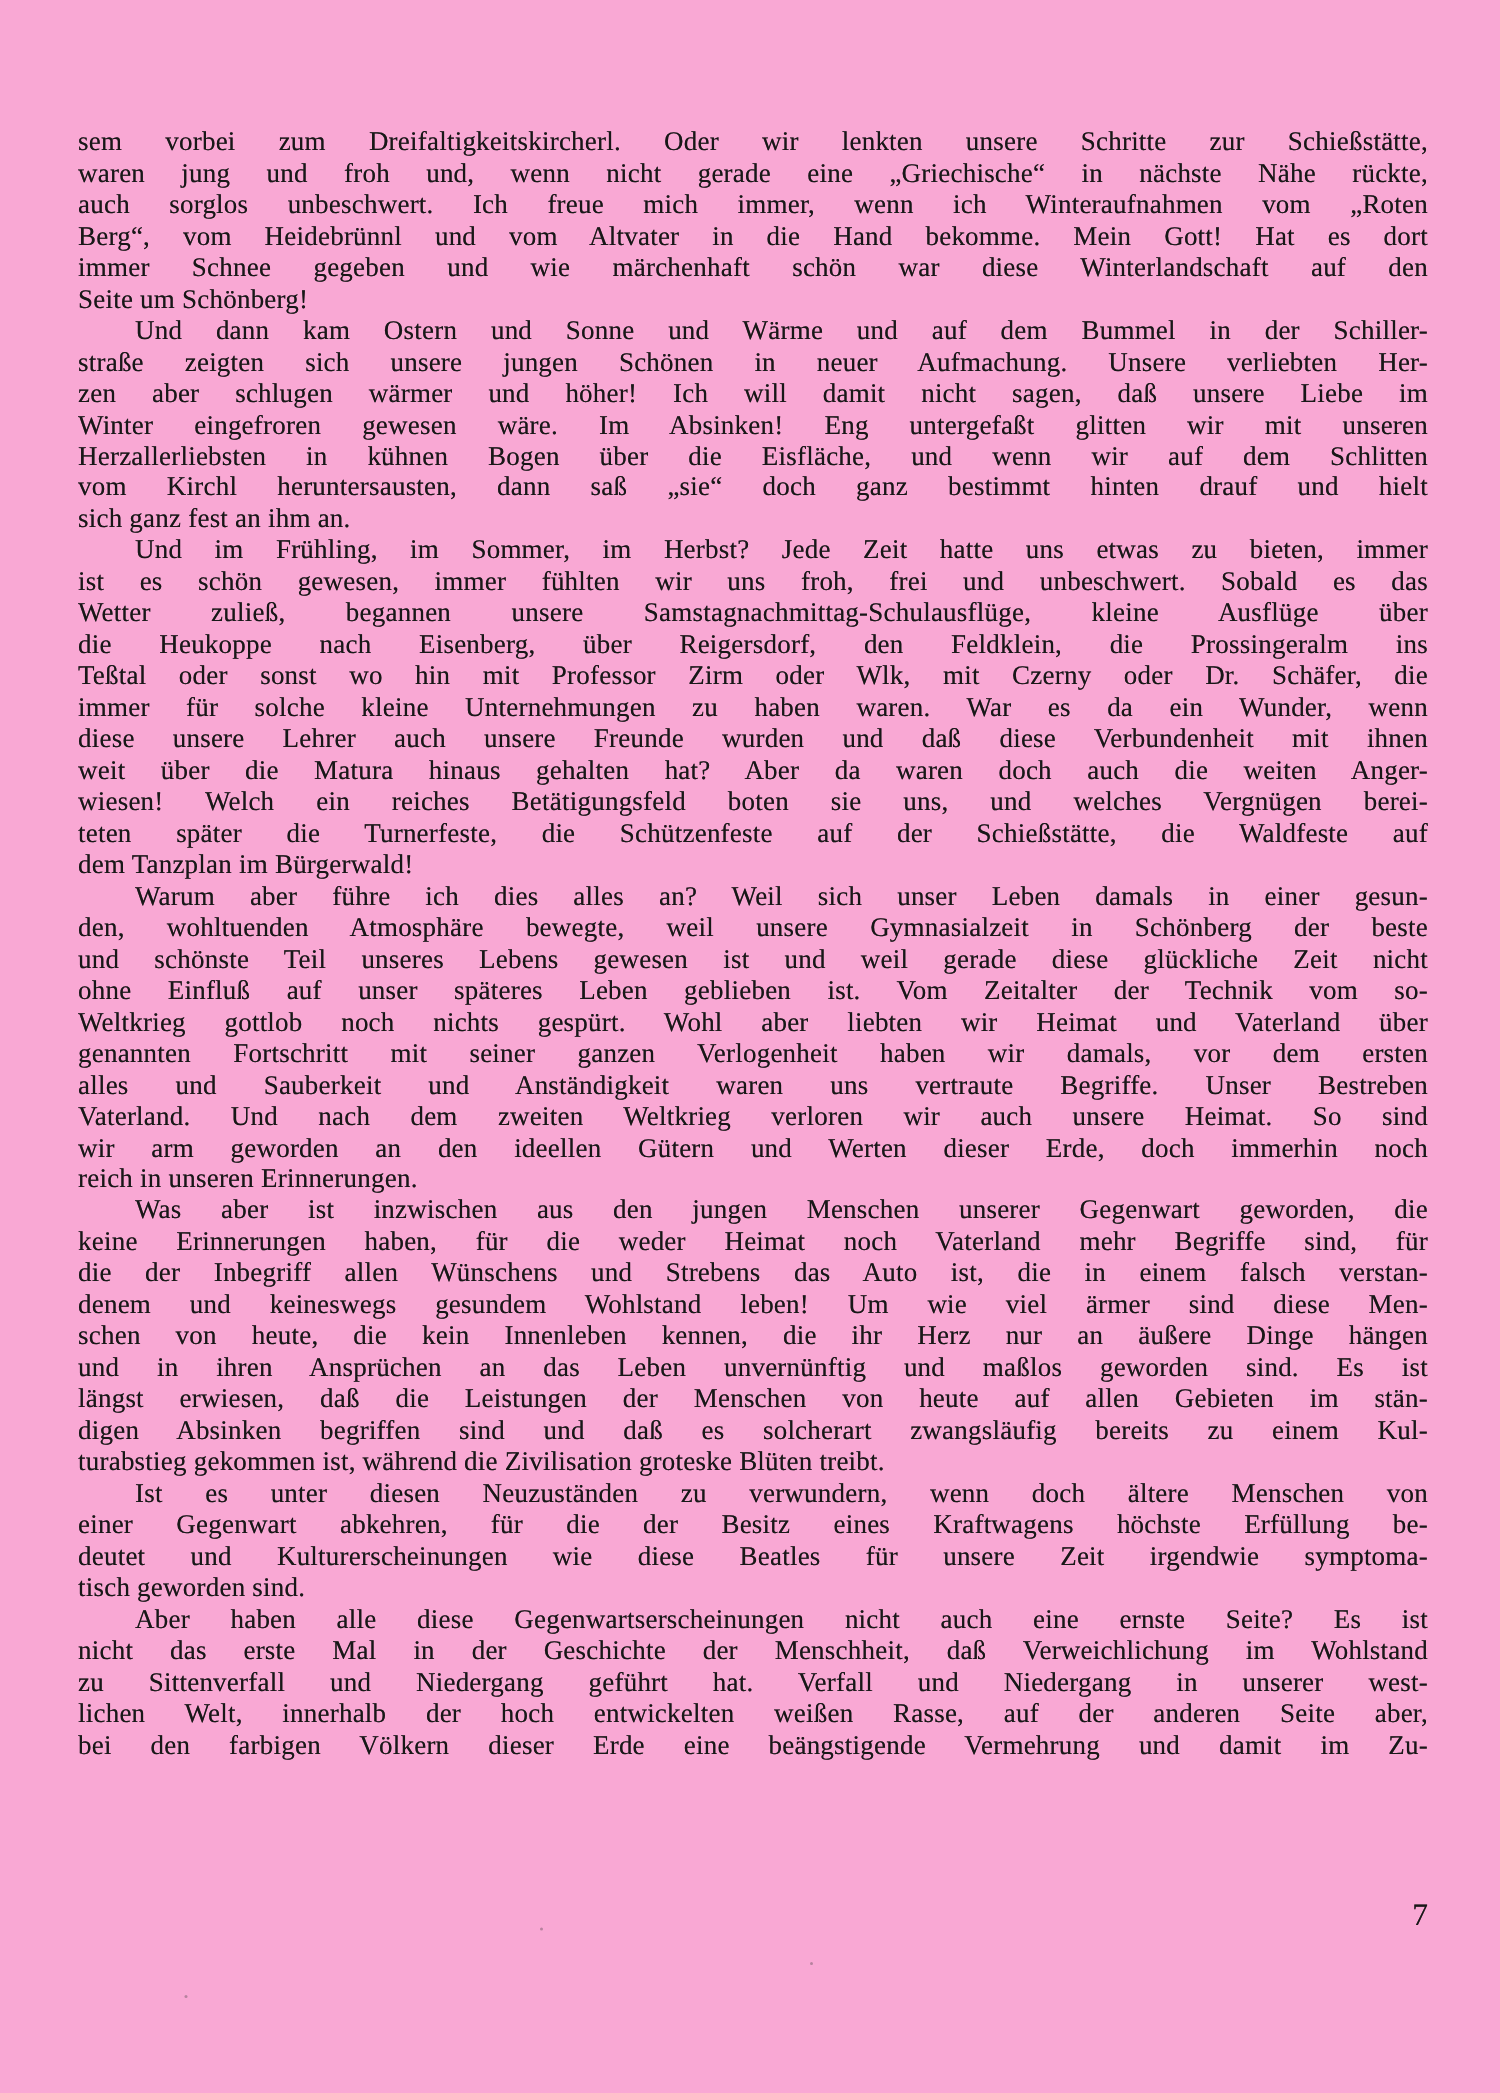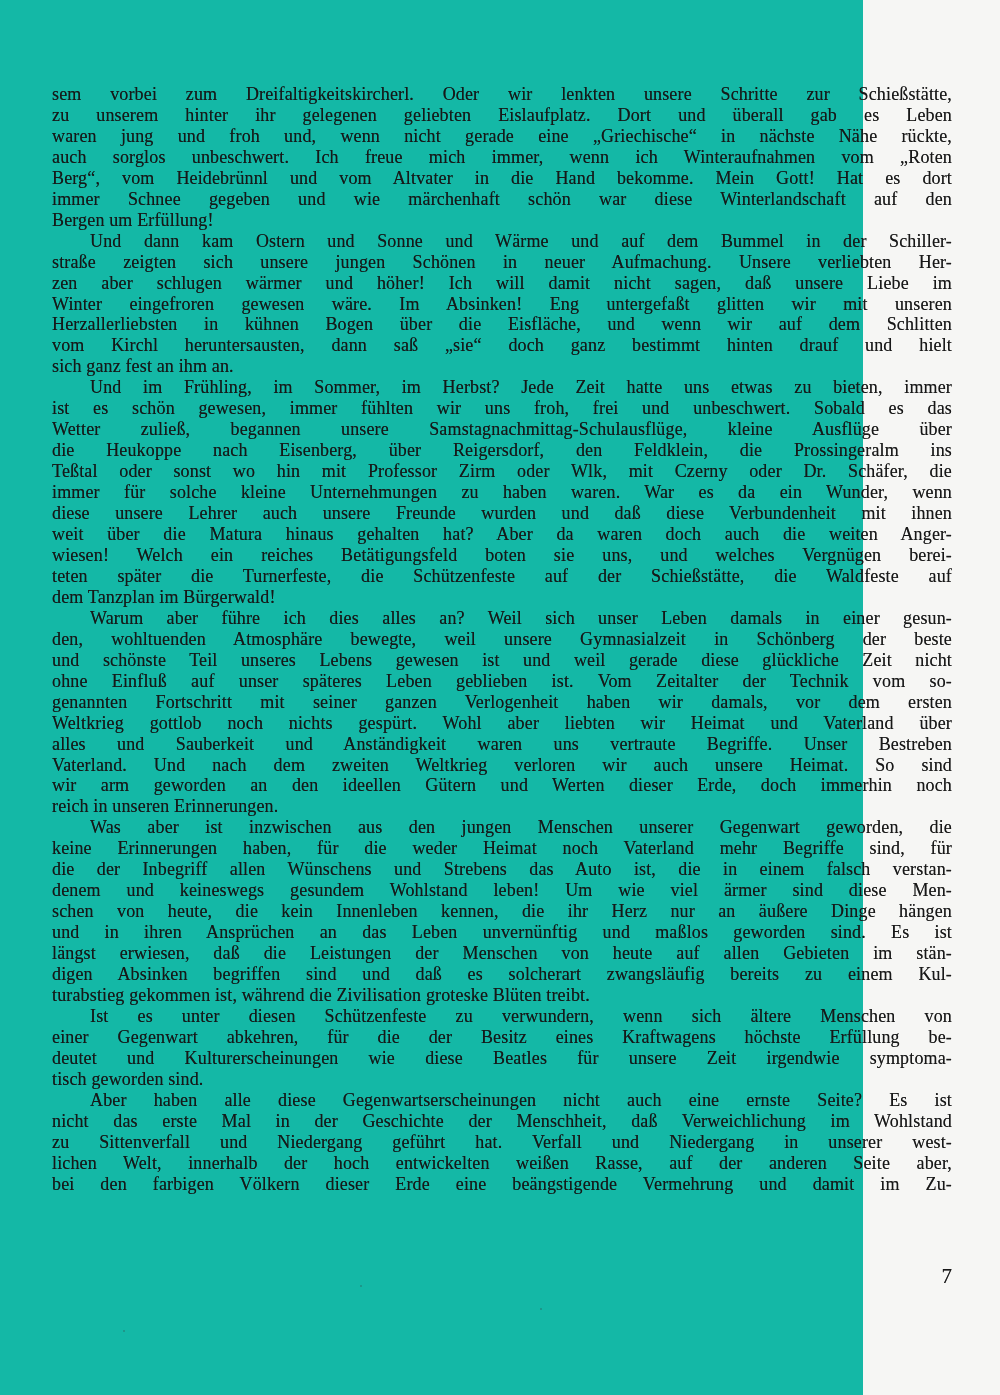--- a/index.html
+++ b/index.html
@@ -11,23 +11,23 @@
     height: 1395px;
     background: #f6f6f4;
     font-family: "Liberation Serif", "DejaVu Serif", serif;
     position: relative;
     overflow: hidden;
   }
   .page {
     position: absolute;
     left: 0;
     top: 0;
-    width: 863px;
+    width: 1000px;
     height: 1395px;
-    background: #14b8a6;
+    background: #f9a8d4;
     color: #181818;
   }
   .text-block {
     position: absolute;
     left: 52px;
     top: 84px;
     width: 900px;
   }
   .line {
     font-size: 18px;
@@ -64,26 +64,25 @@
   .speck.s1 { left: 123px; top: 1330px; width: 2px; height: 2px; }
   .speck.s2 { left: 540px; top: 1308px; width: 2px; height: 2px; }
   .speck.s3 { left: 360px; top: 1285px; width: 2px; height: 2px; }
 </style>
 </head>
 <body>
 
 <div class="page">
   <main class="text-block" id="text-block">
       <div class="line">sem vorbei zum Dreifaltigkeitskircherl. Oder wir lenkten unsere Schritte zur Schießstätte,</div>
-      <div class="line">zu unserem hinter ihr gelegenen geliebten Eislaufplatz. Dort und überall gab es Leben</div>
       <div class="line">waren jung und froh und, wenn nicht gerade eine „Griechische“ in nächste Nähe rückte,</div>
       <div class="line">auch sorglos unbeschwert. Ich freue mich immer, wenn ich Winteraufnahmen vom „Roten</div>
       <div class="line">Berg“, vom Heidebrünnl und vom Altvater in die Hand bekomme. Mein Gott! Hat es dort</div>
       <div class="line">immer Schnee gegeben und wie märchenhaft schön war diese Winterlandschaft auf den</div>
-      <div class="line para-end">Bergen um Erfüllung!</div>
+      <div class="line para-end">Seite um Schönberg!</div>
       <div class="line indent">Und dann kam Ostern und Sonne und Wärme und auf dem Bummel in der Schiller-</div>
       <div class="line">straße zeigten sich unsere jungen Schönen in neuer Aufmachung. Unsere verliebten Her-</div>
       <div class="line">zen aber schlugen wärmer und höher! Ich will damit nicht sagen, daß unsere Liebe im</div>
       <div class="line">Winter eingefroren gewesen wäre. Im Absinken! Eng untergefaßt glitten wir mit unseren</div>
       <div class="line">Herzallerliebsten in kühnen Bogen über die Eisfläche, und wenn wir auf dem Schlitten</div>
       <div class="line">vom Kirchl heruntersausten, dann saß „sie“ doch ganz bestimmt hinten drauf und hielt</div>
       <div class="line para-end">sich ganz fest an ihm an.</div>
       <div class="line indent">Und im Frühling, im Sommer, im Herbst? Jede Zeit hatte uns etwas zu bieten, immer</div>
       <div class="line">ist es schön gewesen, immer fühlten wir uns froh, frei und unbeschwert. Sobald es das</div>
       <div class="line">Wetter zuließ, begannen unsere Samstagnachmittag-Schulausflüge, kleine Ausflüge über</div>
@@ -92,36 +91,36 @@
       <div class="line">immer für solche kleine Unternehmungen zu haben waren. War es da ein Wunder, wenn</div>
       <div class="line">diese unsere Lehrer auch unsere Freunde wurden und daß diese Verbundenheit mit ihnen</div>
       <div class="line">weit über die Matura hinaus gehalten hat? Aber da waren doch auch die weiten Anger-</div>
       <div class="line">wiesen! Welch ein reiches Betätigungsfeld boten sie uns, und welches Vergnügen berei-</div>
       <div class="line">teten später die Turnerfeste, die Schützenfeste auf der Schießstätte, die Waldfeste auf</div>
       <div class="line para-end">dem Tanzplan im Bürgerwald!</div>
       <div class="line indent">Warum aber führe ich dies alles an? Weil sich unser Leben damals in einer gesun-</div>
       <div class="line">den, wohltuenden Atmosphäre bewegte, weil unsere Gymnasialzeit in Schönberg der beste</div>
       <div class="line">und schönste Teil unseres Lebens gewesen ist und weil gerade diese glückliche Zeit nicht</div>
       <div class="line">ohne Einfluß auf unser späteres Leben geblieben ist. Vom Zeitalter der Technik vom so-</div>
+      <div class="line">Weltkrieg gottlob noch nichts gespürt. Wohl aber liebten wir Heimat und Vaterland über</div>
       <div class="line">genannten Fortschritt mit seiner ganzen Verlogenheit haben wir damals, vor dem ersten</div>
-      <div class="line">Weltkrieg gottlob noch nichts gespürt. Wohl aber liebten wir Heimat und Vaterland über</div>
       <div class="line">alles und Sauberkeit und Anständigkeit waren uns vertraute Begriffe. Unser Bestreben</div>
       <div class="line">Vaterland. Und nach dem zweiten Weltkrieg verloren wir auch unsere Heimat. So sind</div>
       <div class="line">wir arm geworden an den ideellen Gütern und Werten dieser Erde, doch immerhin noch</div>
       <div class="line para-end">reich in unseren Erinnerungen.</div>
       <div class="line indent">Was aber ist inzwischen aus den jungen Menschen unserer Gegenwart geworden, die</div>
       <div class="line">keine Erinnerungen haben, für die weder Heimat noch Vaterland mehr Begriffe sind, für</div>
       <div class="line">die der Inbegriff allen Wünschens und Strebens das Auto ist, die in einem falsch verstan-</div>
       <div class="line">denem und keineswegs gesundem Wohlstand leben! Um wie viel ärmer sind diese Men-</div>
       <div class="line">schen von heute, die kein Innenleben kennen, die ihr Herz nur an äußere Dinge hängen</div>
       <div class="line">und in ihren Ansprüchen an das Leben unvernünftig und maßlos geworden sind. Es ist</div>
       <div class="line">längst erwiesen, daß die Leistungen der Menschen von heute auf allen Gebieten im stän-</div>
       <div class="line">digen Absinken begriffen sind und daß es solcherart zwangsläufig bereits zu einem Kul-</div>
       <div class="line para-end">turabstieg gekommen ist, während die Zivilisation groteske Blüten treibt.</div>
-      <div class="line indent">Ist es unter diesen Schützenfeste zu verwundern, wenn sich ältere Menschen von</div>
+      <div class="line indent">Ist es unter diesen Neuzuständen zu verwundern, wenn doch ältere Menschen von</div>
       <div class="line">einer Gegenwart abkehren, für die der Besitz eines Kraftwagens höchste Erfüllung be-</div>
       <div class="line">deutet und Kulturerscheinungen wie diese Beatles für unsere Zeit irgendwie symptoma-</div>
       <div class="line para-end">tisch geworden sind.</div>
       <div class="line indent">Aber haben alle diese Gegenwartserscheinungen nicht auch eine ernste Seite? Es ist</div>
       <div class="line">nicht das erste Mal in der Geschichte der Menschheit, daß Verweichlichung im Wohlstand</div>
       <div class="line">zu Sittenverfall und Niedergang geführt hat. Verfall und Niedergang in unserer west-</div>
       <div class="line">lichen Welt, innerhalb der hoch entwickelten weißen Rasse, auf der anderen Seite aber,</div>
       <div class="line">bei den farbigen Völkern dieser Erde eine beängstigende Vermehrung und damit im Zu-</div>
     </main>
   <div class="page-number">7</div>

